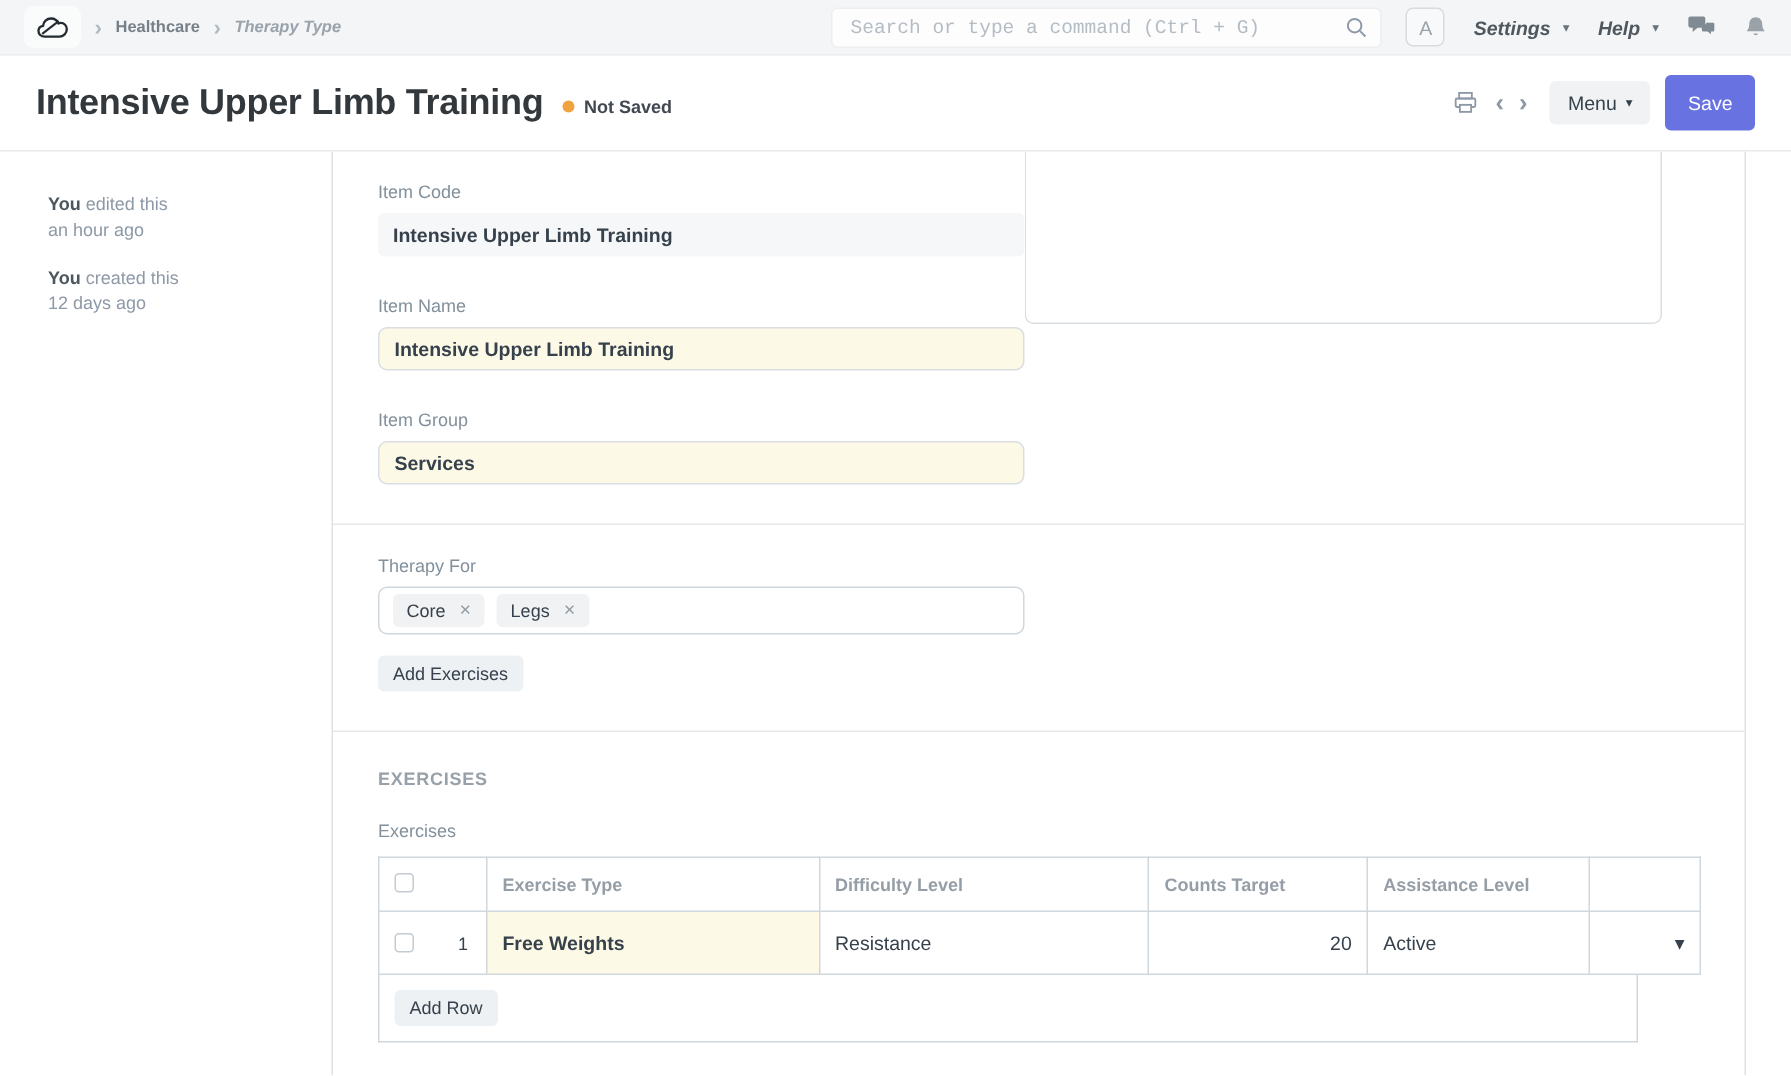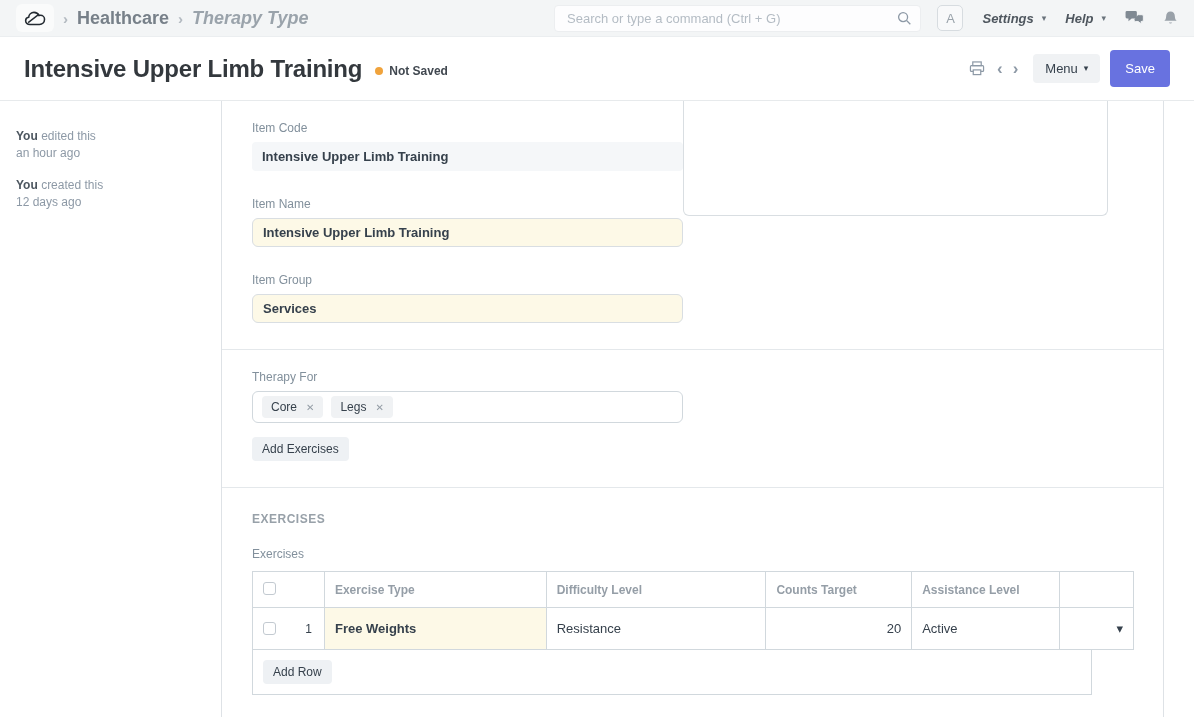--- a/index.html
+++ b/index.html
@@ -5,26 +5,26 @@
   * { margin:0; padding:0; box-sizing:border-box; }
   html,body { width:1194px; height:717px; overflow:hidden; background:#fff;
     font-family:"Liberation Sans","DejaVu Sans",sans-serif; color:#36414c; }
 
   
   .navbar { height:37px; background:#f3f5f6; border-bottom:1px solid #ebeef0;
     display:flex; align-items:center; padding:0 16px; position:relative; }
   .logo-tile { width:38px; height:28px; border-radius:6px; background:rgba(255,255,255,.55);
     display:flex; align-items:center; justify-content:center; cursor:pointer; }
   .crumb-sep { color:#b3bac1; font-size:15px; margin:0 9px; font-weight:600; }
-  .crumb { font-size:18px; font-weight:600; color:#778089; cursor:pointer; }
+  .crumb { font-size:11px; font-weight:600; color:#778089; cursor:pointer; }
   .crumb.current { color:#9aa3ab;font-style:italic; }
   .search-wrap { position:absolute; left:554px; top:5px; width:367px; height:27px; }
   .search-input { width:100%; height:100%; border:1px solid #eceef0; border-radius:4px;
     background:#fdfdfe; font-size:13px; color:#36414c; padding:0 32px 0 12px;
-    font-family:Liberation Sans, sans-serif; outline:none; }
+    font-family:Liberation Mono, monospace; outline:none; }
   .search-input::placeholder { color:#b4bcc4; }
   .search-icon { position:absolute; right:9px; top:6px; }
   .nav-right { margin-left:auto; display:flex; align-items:center; gap:19px; }
   .avatar { width:26px; height:26px; border:1px solid #d7dce0; border-radius:5px;
     background:#f8f9fa; color:#9aa3ab; font-size:13px; display:flex;
     align-items:center; justify-content:center; cursor:pointer; }
   .nav-link { font-size:13px; font-weight:600; color:#4f575f; cursor:pointer;
     display:flex; align-items:center; gap:8px;font-style:italic; }
   .caret { font-size:9px; color:#6a737c; }
   .nav-icon { cursor:pointer; display:flex; }
@@ -40,21 +40,21 @@
   .head-icon { color:#8d99a6; display:flex; cursor:pointer; }
   .pager { font-size:17px; font-weight:700; color:#8d99a6; cursor:pointer; line-height:1; }
   .btn { display:inline-flex; align-items:center; gap:6px; border:none; border-radius:4px;
     font-size:13px; font-family:inherit; cursor:pointer; line-height:1; }
   .btn-default { background:#f0f2f4; color:#36414c; padding:8px 12px; }
   .btn-primary { background:#6872e0; color:#fff; padding:12px 15px; font-weight:500; }
   .btn-xs { font-size:12px; padding:6px 10px; background:#eef1f4; color:#36414c; }
 
   
   .content { display:flex; height:616px; }
-  .side { width:221px; padding:27px 16px; }
+  .side { width:221px; padding:27px 32px; }
   .side-entry { font-size:12px; line-height:17px; color:#8d99a6; margin-bottom:15px; }
   .side-entry b { color:#4c565f; font-weight:700; }
   .main { width:943px; border-left:1px solid #dee2e6; border-right:1px solid #dee2e6; }
 
   .section { padding:20px 30px 26px; border-bottom:1px solid #e4e8eb; }
   .sec1 { display:grid; grid-template-columns:431px 425px; position:relative; }
   .field { margin-bottom:26px; }
   .field:last-child { margin-bottom:0; }
   .f-label { font-size:12px; color:#82909c; margin-bottom:7px; }
   .f-box { height:29px; display:flex; align-items:center; padding:0 10px;

